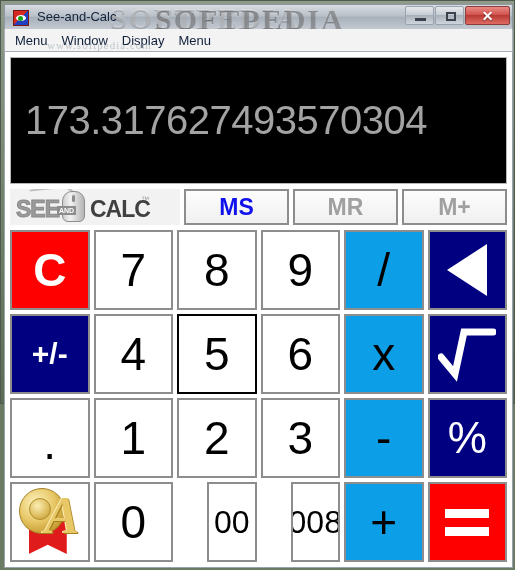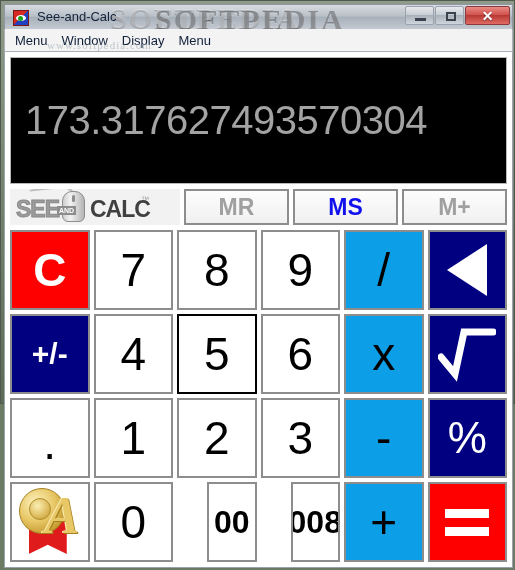--- a/index.html
+++ b/index.html
@@ -191,21 +191,21 @@
     position:relative;
     border:2px solid #8d8d8d;
     box-sizing:border-box;
     background:#ffffff;
     display:flex;align-items:center;justify-content:center;
     font-size:46px;color:#000;
     cursor:default;
     overflow:hidden;
   }
   .key.num{font-size:46px;}
-  .key.small{font-size:32px;font-weight:bold;margin-left:30px;}
+  .key.small{font-size:32px;font-weight:normal;margin-left:30px;}
   .key.dot{font-size:46px;align-items:flex-end;padding-bottom:6px;}
   .key.red{background:#fe0000;color:#fff;font-weight:bold;}
   .key.navy{background:#000080;color:#fff;}
   .key.blue{background:#0d9ee8;color:#000;}
   .key.focused{border:2px solid #000;}
   .key.award{background:#ffffff;}
   .plusminus{font-size:30px;font-weight:bold;color:#fff;}
   .op-glyph{font-size:46px;line-height:1;}
   .op-glyph.pct{font-size:44px;color:#fff;}
   
@@ -291,22 +291,22 @@
         <div class="logo-cord"></div>
         <div class="logo-see">SEE</div>
         <div class="logo-mouse">
           <span class="wheel"></span>
         </div>
         <div class="logo-and">AND</div>
         <div class="logo-calc">CALC</div>
         <div class="logo-tm">™</div>
       </div>
       <div class="membtns">
+        <div class="membtn ms">MS</div>
         <div class="membtn mr">MR</div>
-        <div class="membtn ms">MS</div>
         <div class="membtn mplus">M+</div>
       </div>
     </div>
 
     <div class="keypad">
 
       <div class="key red">C</div>
       <div class="key num">7</div>
       <div class="key num">8</div>
       <div class="key num">9</div>

